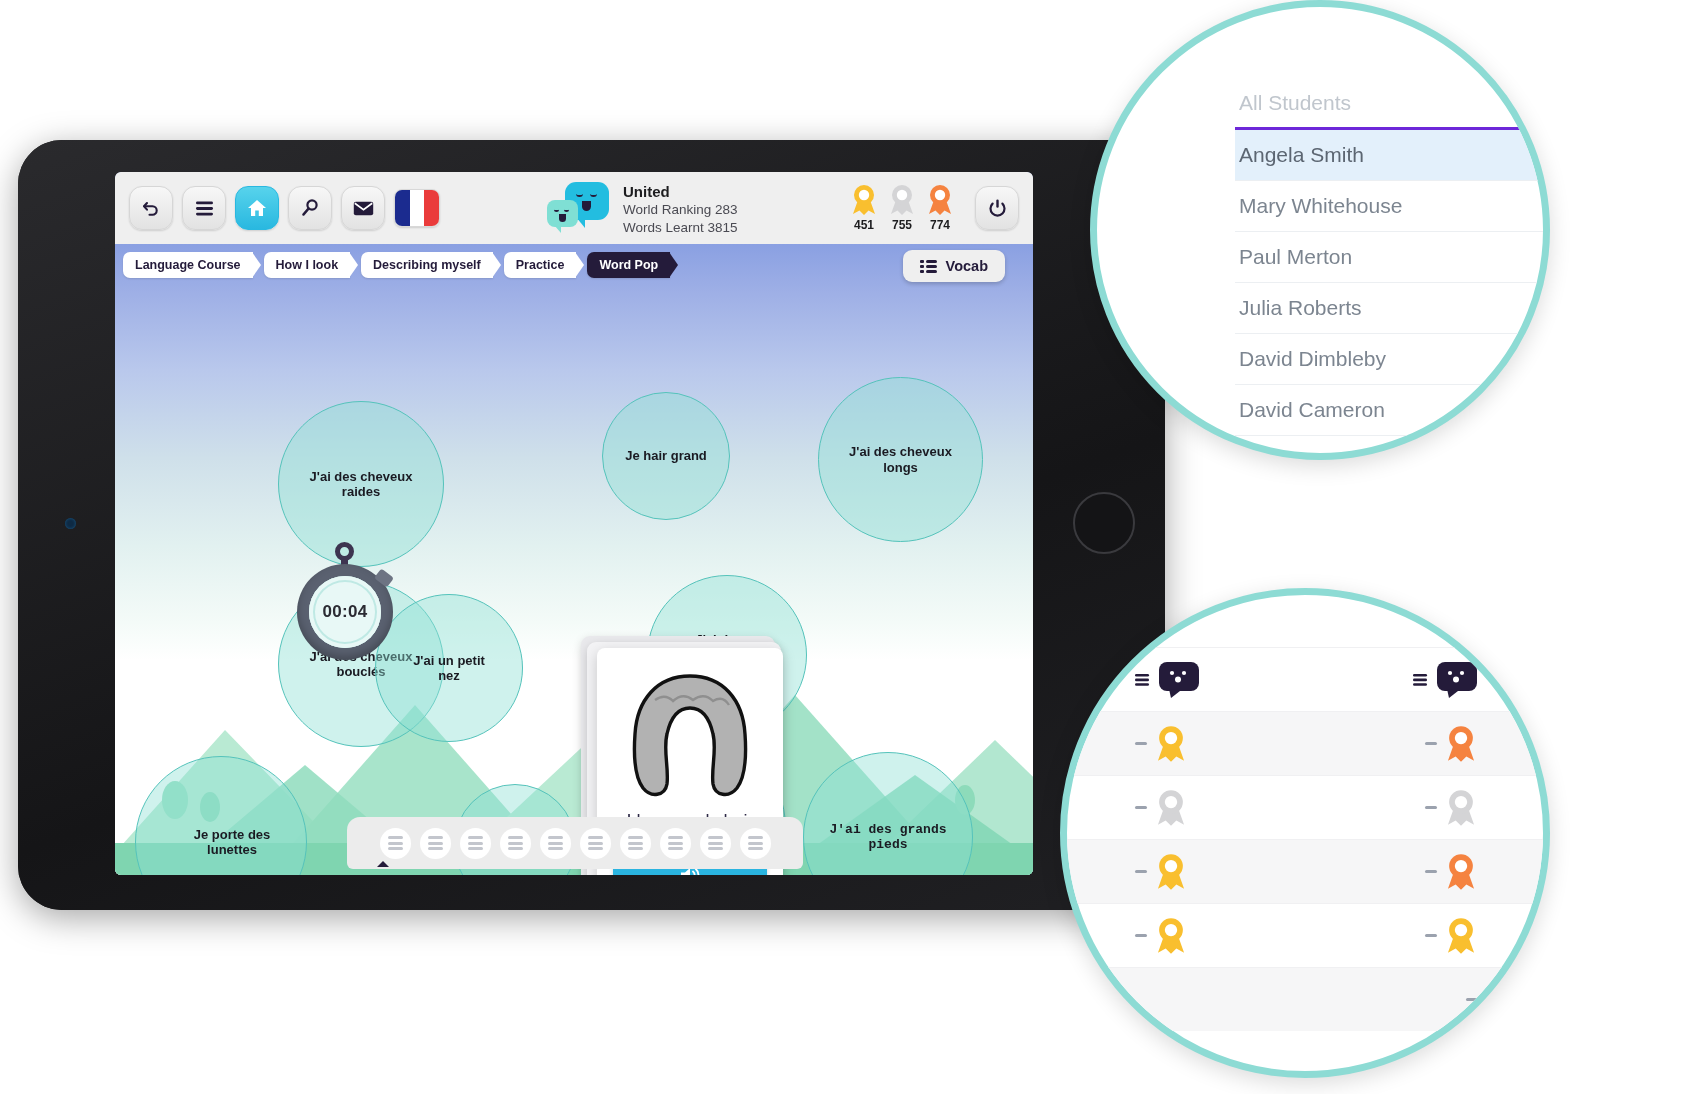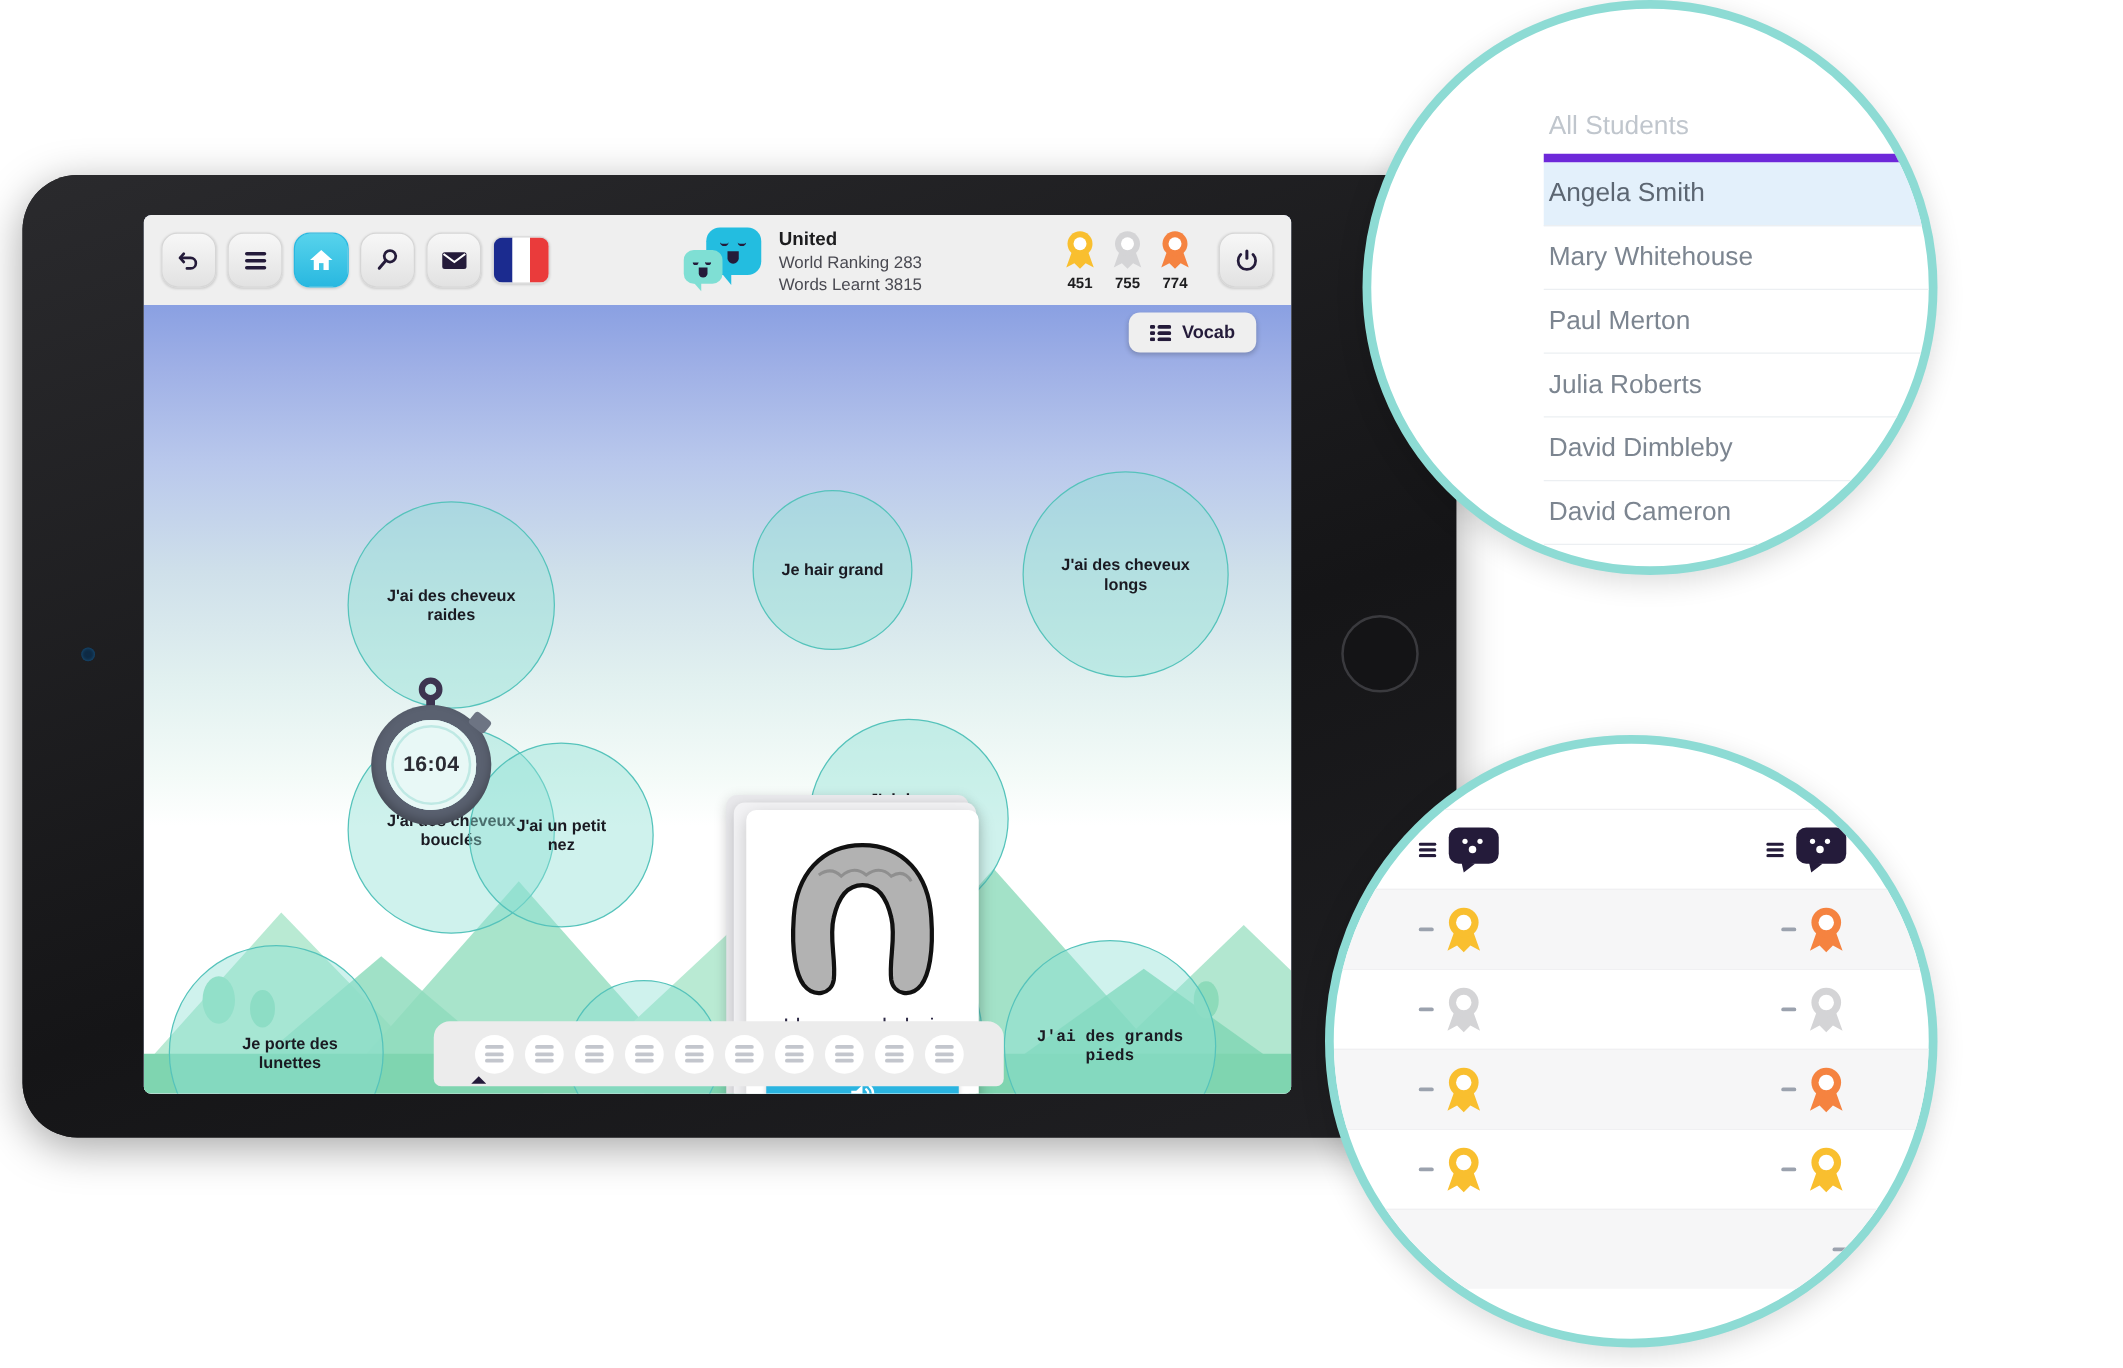--- a/index.html
+++ b/index.html
@@ -276,21 +276,21 @@
   #callout-students { left: 1090px; top: 0px; width: 460px; height: 460px; }
   #callout-badges   { left: 1060px; top: 588px; width: 490px; height: 490px; }
 
   #student-list { position: absolute; left: 138px; top: 72px; width: 330px; }
   .student-row {
     height: 51px; display: flex; align-items: center;
     font-size: 21px; color: #7c8590;
     border-bottom: 1px solid #eceff2;
     padding-left: 4px; cursor: pointer;
   }
-  .student-row.header { color: #c0c6cd; border-bottom: 7px solid #6d28d9; cursor: default; }
+  .student-row.header { color: #c0c6cd; border-bottom: 3px solid #6d28d9; cursor: default; }
   .student-row.selected { background: #e3f0fb; color: #5c6672; }
 
   #badge-table { position: absolute; left: 0; top: 52px; width: 100%; }
   .badge-head-row, .badge-row {
     height: 64px; display: flex; align-items: center;
     justify-content: space-between;
     padding: 0 65px 0 68px;
     border-top: 1px solid #f0f0f2;
   }
   .badge-row.alt { background: #f6f6f7; }
@@ -420,20 +420,27 @@
           <polygon points="400,240 540,135 680,240" fill="#8fdcbd" opacity=".8"></polygon>
           <polygon points="660,240 800,140 940,240" fill="#7ed6b3" opacity=".8"></polygon>
           <ellipse cx="60" cy="165" rx="13" ry="19" fill="#97e0c1"></ellipse>
           <ellipse cx="95" cy="172" rx="10" ry="15" fill="#8ddbba"></ellipse>
           <ellipse cx="478" cy="150" rx="11" ry="17" fill="#8ddbba"></ellipse>
           <ellipse cx="505" cy="147" rx="10" ry="16" fill="#8ddbba"></ellipse>
           <ellipse cx="850" cy="165" rx="10" ry="15" fill="#8ddbba"></ellipse>
           <rect x="0" y="208" width="918" height="32" fill="#7fd5b0"></rect>
         </svg>
 
+        <div id="breadcrumb">
+          <div class="crumb">Language Course</div>
+          <div class="crumb">How I look</div>
+          <div class="crumb">Describing myself</div>
+          <div class="crumb">Practice</div>
+          <div class="crumb current">Word Pop</div>
+        </div>
 
         <div id="vocab-button">
           <svg width="17" height="13" viewBox="0 0 17 13">
             <rect x="0" y="0" width="4" height="3" rx="1" fill="#241b3a"></rect>
             <rect x="6" y="0" width="11" height="3" rx="1.5" fill="#241b3a"></rect>
             <rect x="0" y="5" width="4" height="3" rx="1" fill="#241b3a"></rect>
             <rect x="6" y="5" width="11" height="3" rx="1.5" fill="#241b3a"></rect>
             <rect x="0" y="10" width="4" height="3" rx="1" fill="#241b3a"></rect>
             <rect x="6" y="10" width="11" height="3" rx="1.5" fill="#241b3a"></rect>
           </svg>
@@ -449,21 +456,21 @@
         <div class="bubble" style="left:20px; top:512px; width:172px; height:172px; padding:0 22px 0 44px;">Je porte des lunettes</div>
         <div class="bubble" style="left:339px; top:540px; width:122px; height:122px;">Je suis petit</div>
         <div class="bubble" style="left:493px; top:494px; width:178px; height:178px;">J'ai des cheveux courts</div>
         <div class="bubble" style="left:688px; top:508px; width:170px; height:170px;font-family:Liberation Mono, monospace;">J'ai des grands pieds</div>
 
         <div id="timer-widget">
           <div id="timer-ring-top"></div>
           <div id="timer-stem"></div>
           <div id="timer-body"></div>
           <div id="timer-knob"></div>
-          <div id="timer-face">16:04</div>
+          <div id="timer-face">00:04</div>
         </div>
 
         <div id="flashcard-stack" style="width:226px; height:292px;">
           <div class="card-shadow" id="card-back2"></div>
           <div class="card-shadow" id="card-back1"></div>
           <div id="card-front">
             <svg id="card-illustration" width="150" height="135" viewBox="0 0 150 135">
               <path d="M75 6
                        C 42 6, 22 30, 20 64
                        C 18 92, 22 110, 28 118

